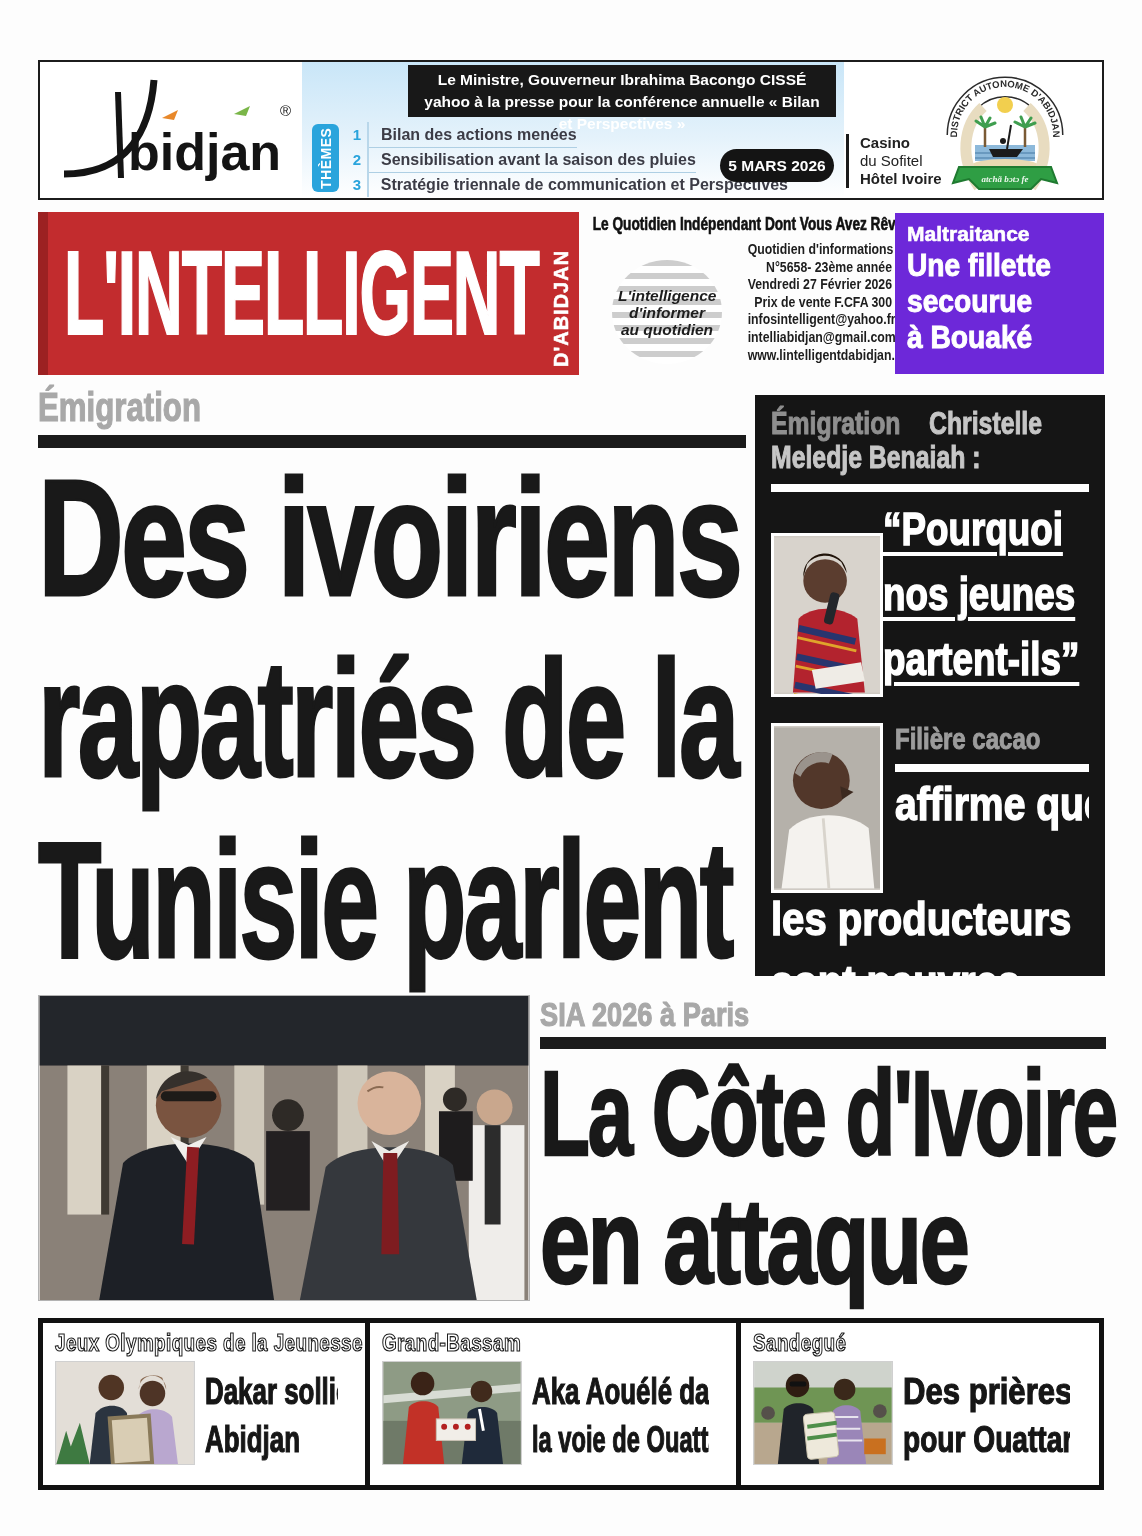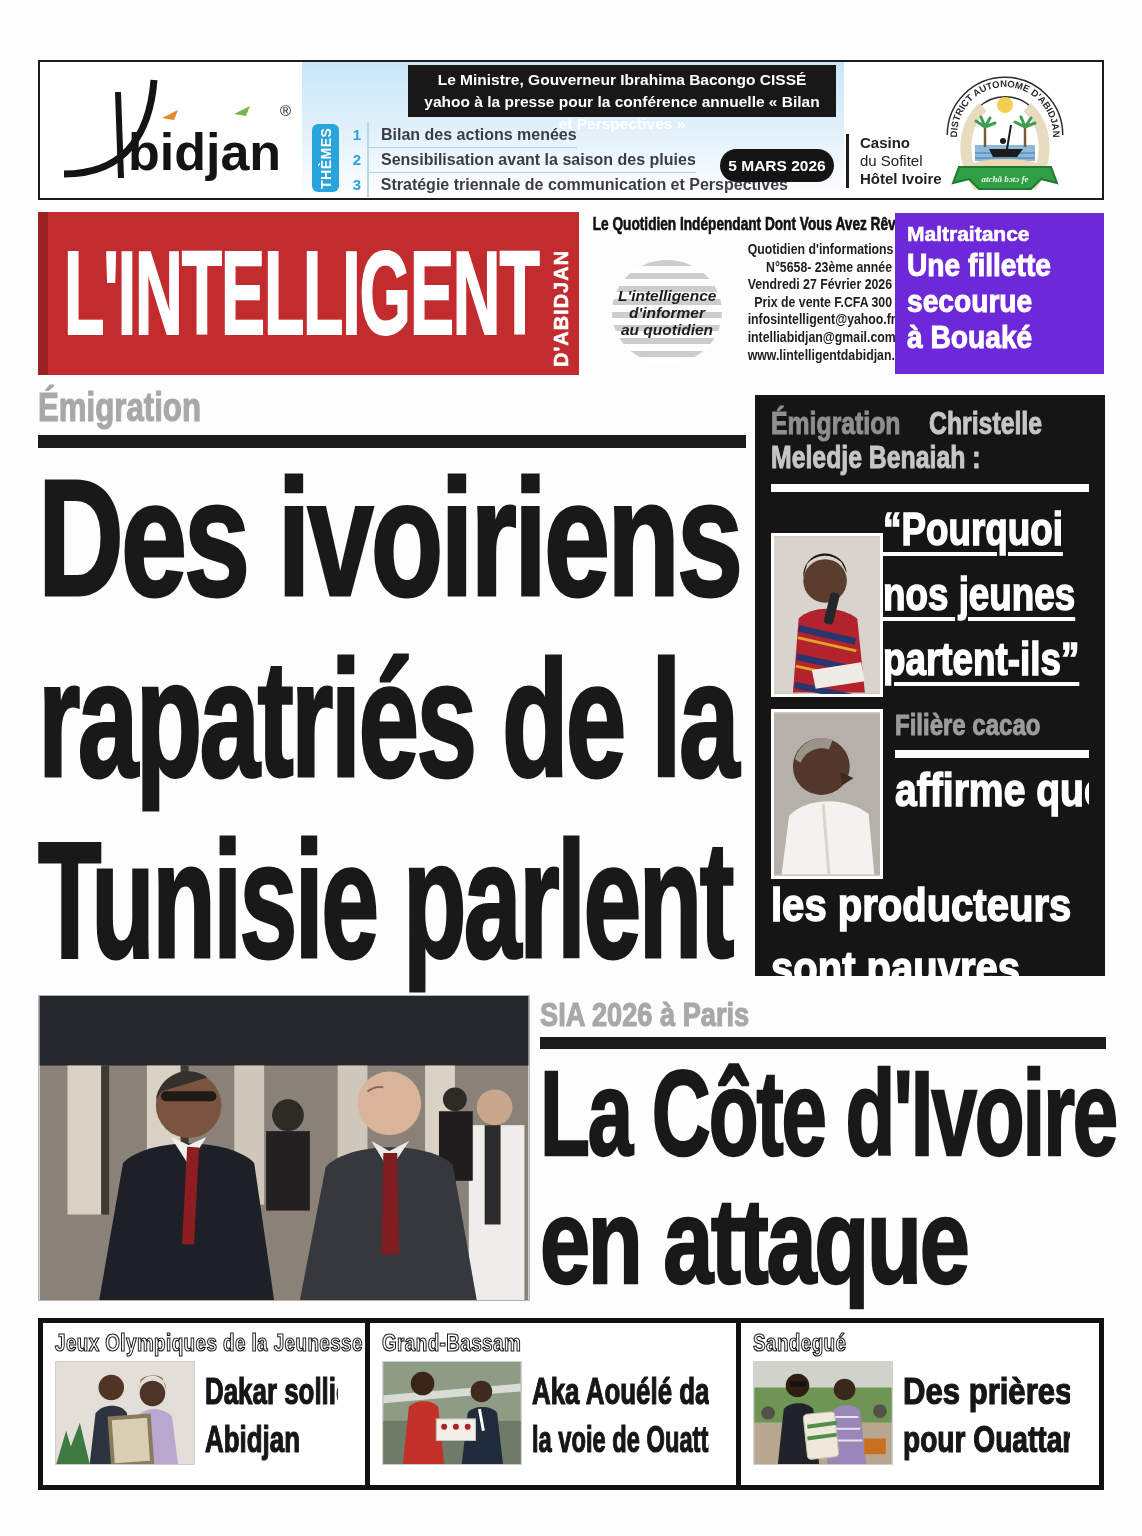--- a/index.html
+++ b/index.html
@@ -65,21 +65,21 @@
   .sb-kline .cx { font-size:31px; font-weight:700; -webkit-text-stroke:1px currentColor; }
   .k-topic { color:#8f8f8f; }
   .k-name { color:#c6c6c6; }
   .wrule { height:8px; background:#fff; margin:9px 0 10px 0; }
   .s1row { display:flex; gap:0;align-items:flex-end; }
   .sphoto { border:3px solid #fff; background:#cfcac3; flex:none; }
   .s1col { overflow:hidden; }
   .s1line { display:block; line-height:54px; }
   .s1line .cx { font-size:46px; font-weight:700; color:#fff; -webkit-text-stroke:1.5px #fff;
     text-decoration:underline; text-decoration-thickness:4px; text-underline-offset:7px; }
-  .s2row { display:flex; gap:12px; margin-top:12px; }
+  .s2row { display:flex; gap:12px; margin-top:26px; }
   .s2col { overflow:hidden; flex:1; }
   .s2kick { line-height:32px; }
   .s2kick .cx { font-size:30px; font-weight:700; color:#9c9c9c; -webkit-text-stroke:1px #9c9c9c; }
   .wrule2 { height:8px; background:#fff; margin:4px 0 6px 0; }
   .s2line { display:block; line-height:52px; }
   .s2line .cx { font-size:46px; font-weight:700; color:#fff; -webkit-text-stroke:1.5px #fff; }
 
   
   .photo-main { position:absolute; left:38px; top:995px; border:1px solid #b3b3b3; }
   .sia { position:absolute; left:540px; top:995px; width:566px; }

